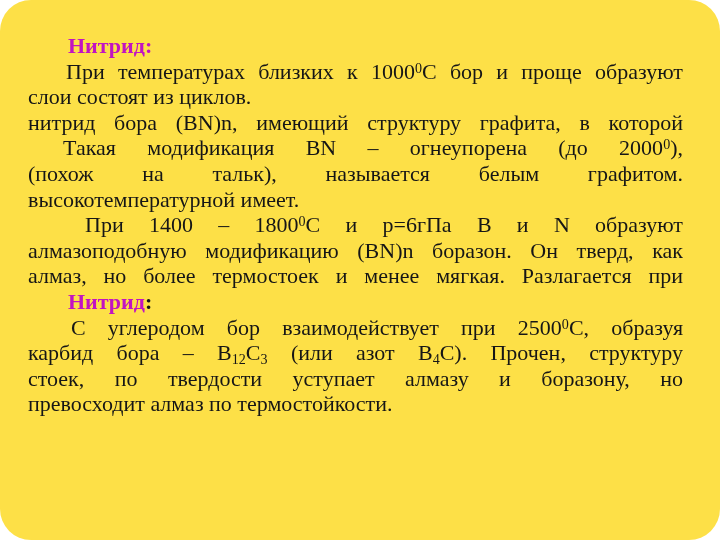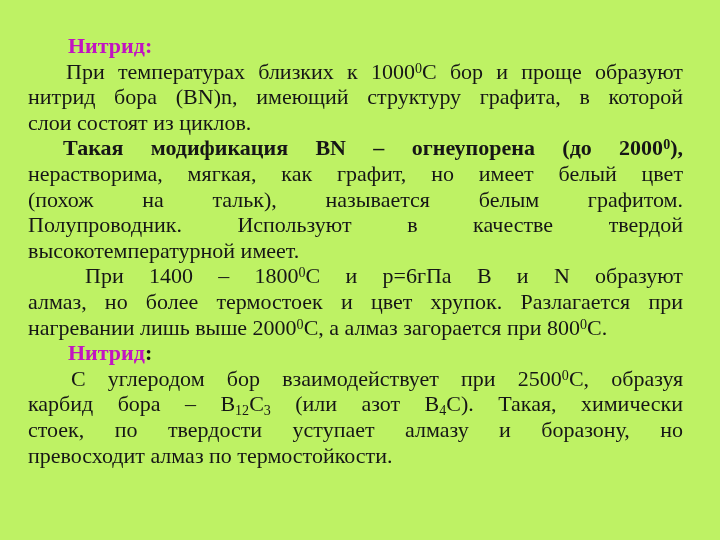--- a/index.html
+++ b/index.html
@@ -45,33 +45,31 @@
   .sub {
     font-size: 64%;
     position: relative;
     top: 0.26em;
     line-height: 0;
   }
 </style>
 </head>
 <body>
 
-<div class="page" style="background: #bef264;">
+<div class="page" style="background: #fde047; border-radius: 31px;">
   <div class="textcol">
       <div class="line heading" style="padding-left: 40px;"><span class="accent">Нитрид:</span></div>
       <div class="line just" style="padding-left: 38px;"><span>При температурах близких к 1000</span><span class="sup">0</span><span>С бор и проще образуют</span></div>
+      <div class="line"><span>слои состоят из циклов.</span></div>
       <div class="line just"><span>нитрид бора (BN)n, имеющий структуру графита, в которой</span></div>
-      <div class="line"><span>слои состоят из циклов.</span></div>
-      <div class="line just" style="padding-left: 35px; font-weight: bold;"><span>Такая модификация BN – огнеупорена (до 2000</span><span class="sup">0</span><span>),</span></div>
-      <div class="line just"><span>нерастворима, мягкая, как графит, но имеет белый цвет</span></div>
+      <div class="line just" style="padding-left: 35px;"><span>Такая модификация BN – огнеупорена (до 2000</span><span class="sup">0</span><span>),</span></div>
       <div class="line just"><span>(похож на тальк), называется белым графитом.</span></div>
-      <div class="line just"><span>Полупроводник. Используют в качестве твердой</span></div>
       <div class="line"><span>высокотемпературной имеет.</span></div>
       <div class="line just" style="padding-left: 57px;"><span>При 1400 – 1800</span><span class="sup">0</span><span>С и p=6гПа B и N образуют</span></div>
-      <div class="line just"><span>алмаз, но более термостоек и цвет хрупок. Разлагается при</span></div>
-      <div class="line"><span>нагревании лишь выше 2000</span><span class="sup">0</span><span>С, а алмаз загорается при 800</span><span class="sup">0</span><span>С.</span></div>
+      <div class="line just"><span>алмазоподобную модификацию (BN)n боразон. Он тверд, как</span></div>
+      <div class="line just"><span>алмаз, но более термостоек и менее мягкая. Разлагается при</span></div>
       <div class="line heading" style="padding-left: 40px;"><span class="accent">Нитрид</span><span>:</span></div>
       <div class="line just" style="padding-left: 43px;"><span>С углеродом бор взаимодействует при 2500</span><span class="sup">0</span><span>С, образуя</span></div>
-      <div class="line just"><span>карбид бора – B</span><span class="sub">12</span><span>C</span><span class="sub">3</span><span> (или азот B</span><span class="sub">4</span><span>C). Такая, химически</span></div>
+      <div class="line just"><span>карбид бора – B</span><span class="sub">12</span><span>C</span><span class="sub">3</span><span> (или азот B</span><span class="sub">4</span><span>C). Прочен, структуру</span></div>
       <div class="line just"><span>стоек, по твердости уступает алмазу и боразону, но</span></div>
       <div class="line"><span>превосходит алмаз по термостойкости.</span></div>
     </div>
 </div>
 
 </body></html>

